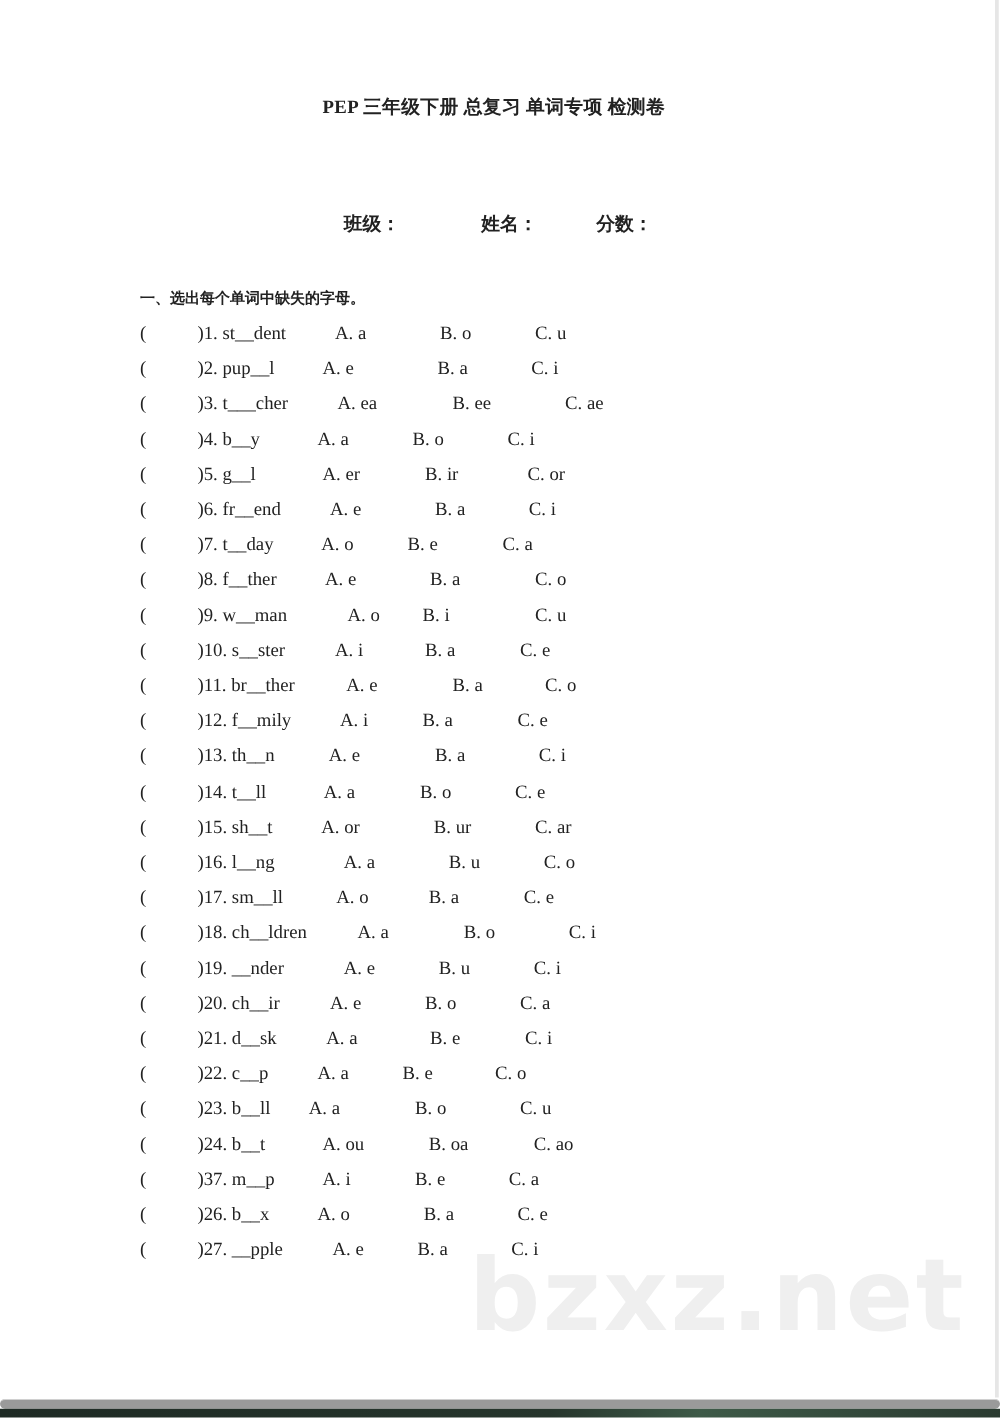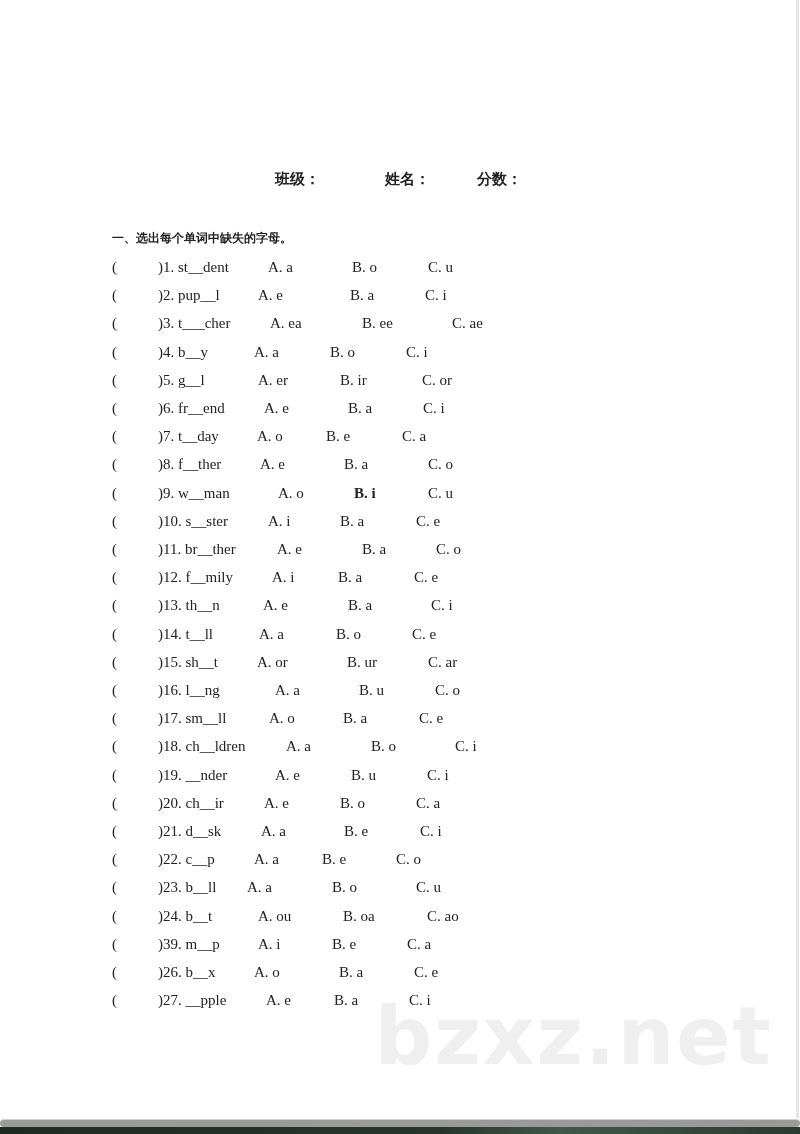--- a/index.html
+++ b/index.html
@@ -46,20 +46,21 @@
   }
   .desktop {
     position: absolute; left: 0; top: 1127px; width: 800px; height: 7px;
     background: linear-gradient(90deg, #1e2a24 0%, #26352c 55%, #3e5a48 70%, #2a3a30 100%);
   }
 </style>
 </head>
 <body>
 
 <div class="page">
+  <div class="title">PEP 三年级下册 总复习 单词专项 检测卷</div>
   <div class="info">
     <span class="i1">班级：</span><span class="i2">姓名：</span><span>分数：</span>
   </div>
   <div class="section">一、选出每个单词中缺失的字母。</div>
   <div class="questions" id="questions">
       <div class="q" style="top: 0px;">
         <span class="paren-open" style="left: 0px;">(</span>
         <span class="stem" style="left: 46px;">)1. st__dent</span>
         <span class="opt" style="left: 156px;">A. a</span>
         <span class="opt" style="left: 240px;">B. o</span>
@@ -111,21 +112,21 @@
         <span class="paren-open" style="left: 0px;">(</span>
         <span class="stem" style="left: 46px;">)8. f__ther</span>
         <span class="opt" style="left: 148px;">A. e</span>
         <span class="opt" style="left: 232px;">B. a</span>
         <span class="opt" style="left: 316px;">C. o</span>
       </div>
       <div class="q" style="top: 225.6px;">
         <span class="paren-open" style="left: 0px;">(</span>
         <span class="stem" style="left: 46px;">)9. w__man</span>
         <span class="opt" style="left: 166px;">A. o</span>
-        <span class="opt" style="left: 242px; font-weight: bold;">B. i</span>
+        <span class="opt" style="left: 226px;">B. i</span>
         <span class="opt" style="left: 316px;">C. u</span>
       </div>
       <div class="q" style="top: 253.8px;">
         <span class="paren-open" style="left: 0px;">(</span>
         <span class="stem" style="left: 46px;">)10. s__ster</span>
         <span class="opt" style="left: 156px;">A. i</span>
         <span class="opt" style="left: 228px;">B. a</span>
         <span class="opt" style="left: 304px;">C. e</span>
       </div>
       <div class="q" style="top: 282px;">
@@ -221,21 +222,21 @@
       </div>
       <div class="q" style="top: 648.6px;">
         <span class="paren-open" style="left: 0px;">(</span>
         <span class="stem" style="left: 46px;">)24. b__t</span>
         <span class="opt" style="left: 146px;">A. ou</span>
         <span class="opt" style="left: 231px; text-align: right;">B. oa</span>
         <span class="opt" style="left: 315px;">C. ao</span>
       </div>
       <div class="q" style="top: 676.8px;">
         <span class="paren-open" style="left: 0px;">(</span>
-        <span class="stem" style="left: 46px;">)39. m__p</span>
+        <span class="stem" style="left: 46px;">)37. m__p</span>
         <span class="opt" style="left: 146px;">A. i</span>
         <span class="opt" style="left: 220px;">B. e</span>
         <span class="opt" style="left: 295px;">C. a</span>
       </div>
       <div class="q" style="top: 705px;">
         <span class="paren-open" style="left: 0px;">(</span>
         <span class="stem" style="left: 46px;">)26. b__x</span>
         <span class="opt" style="left: 142px;">A. o</span>
         <span class="opt" style="left: 227px;">B. a</span>
         <span class="opt" style="left: 302px;">C. e</span>

